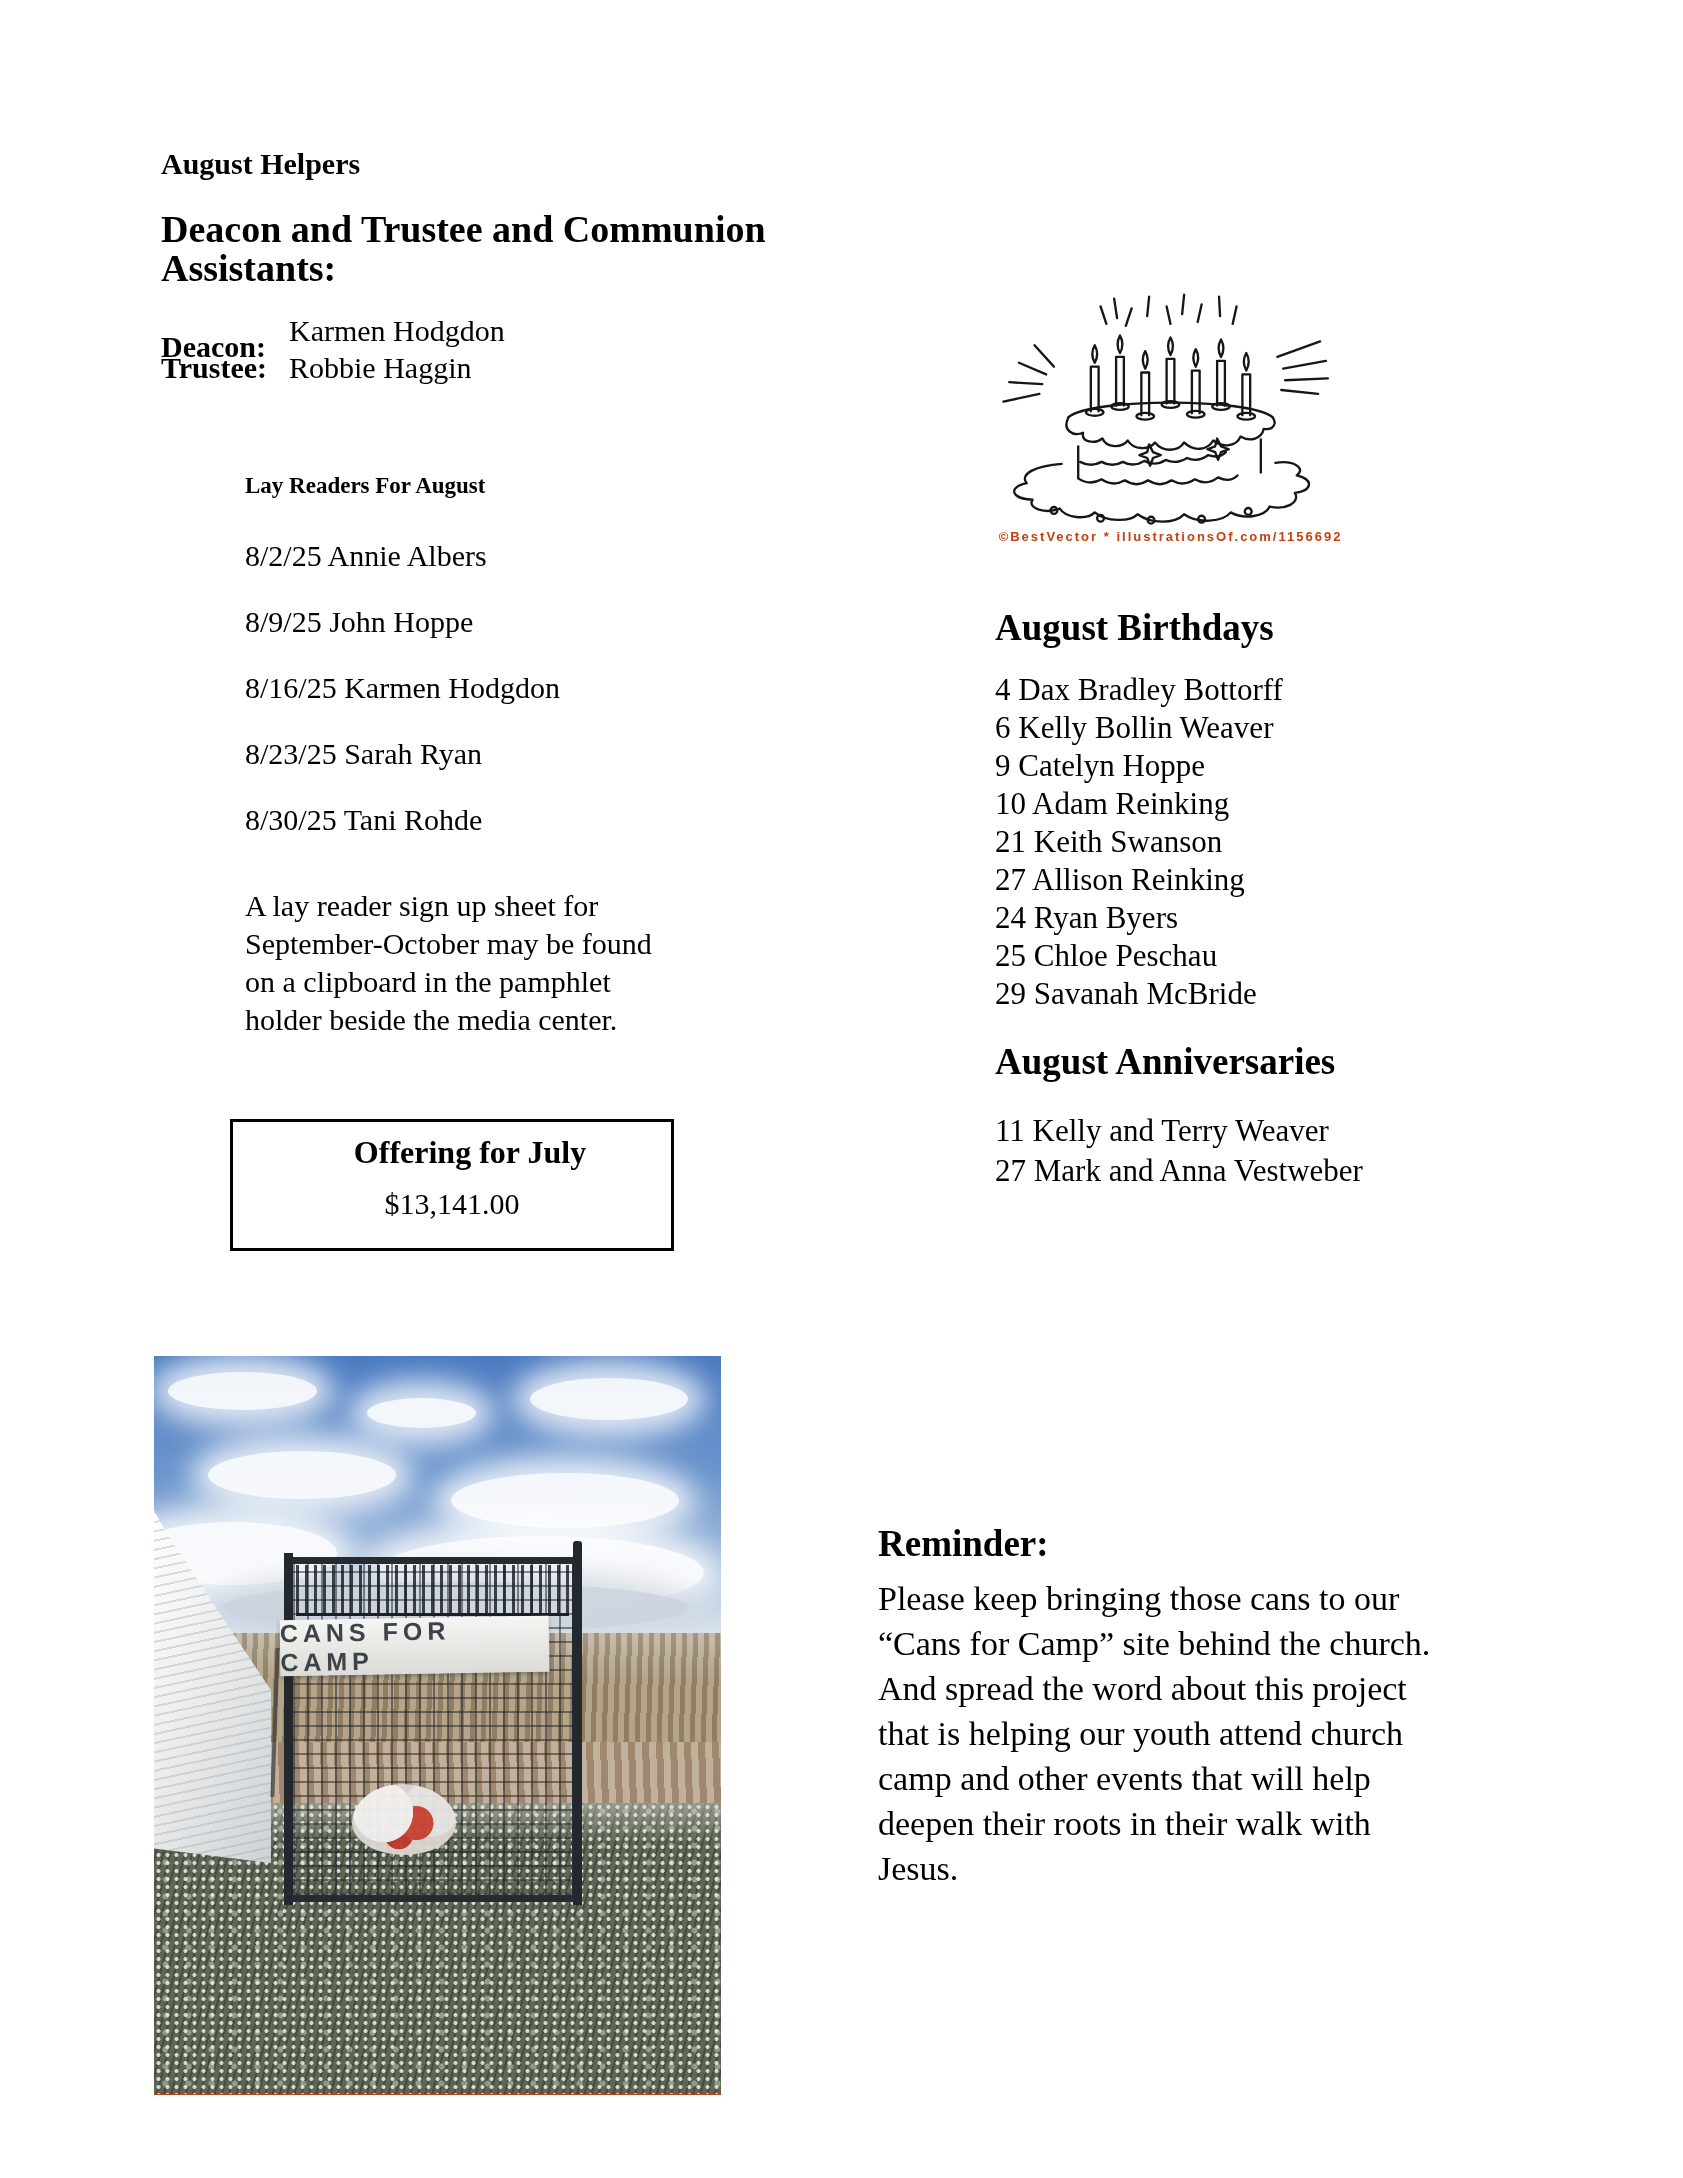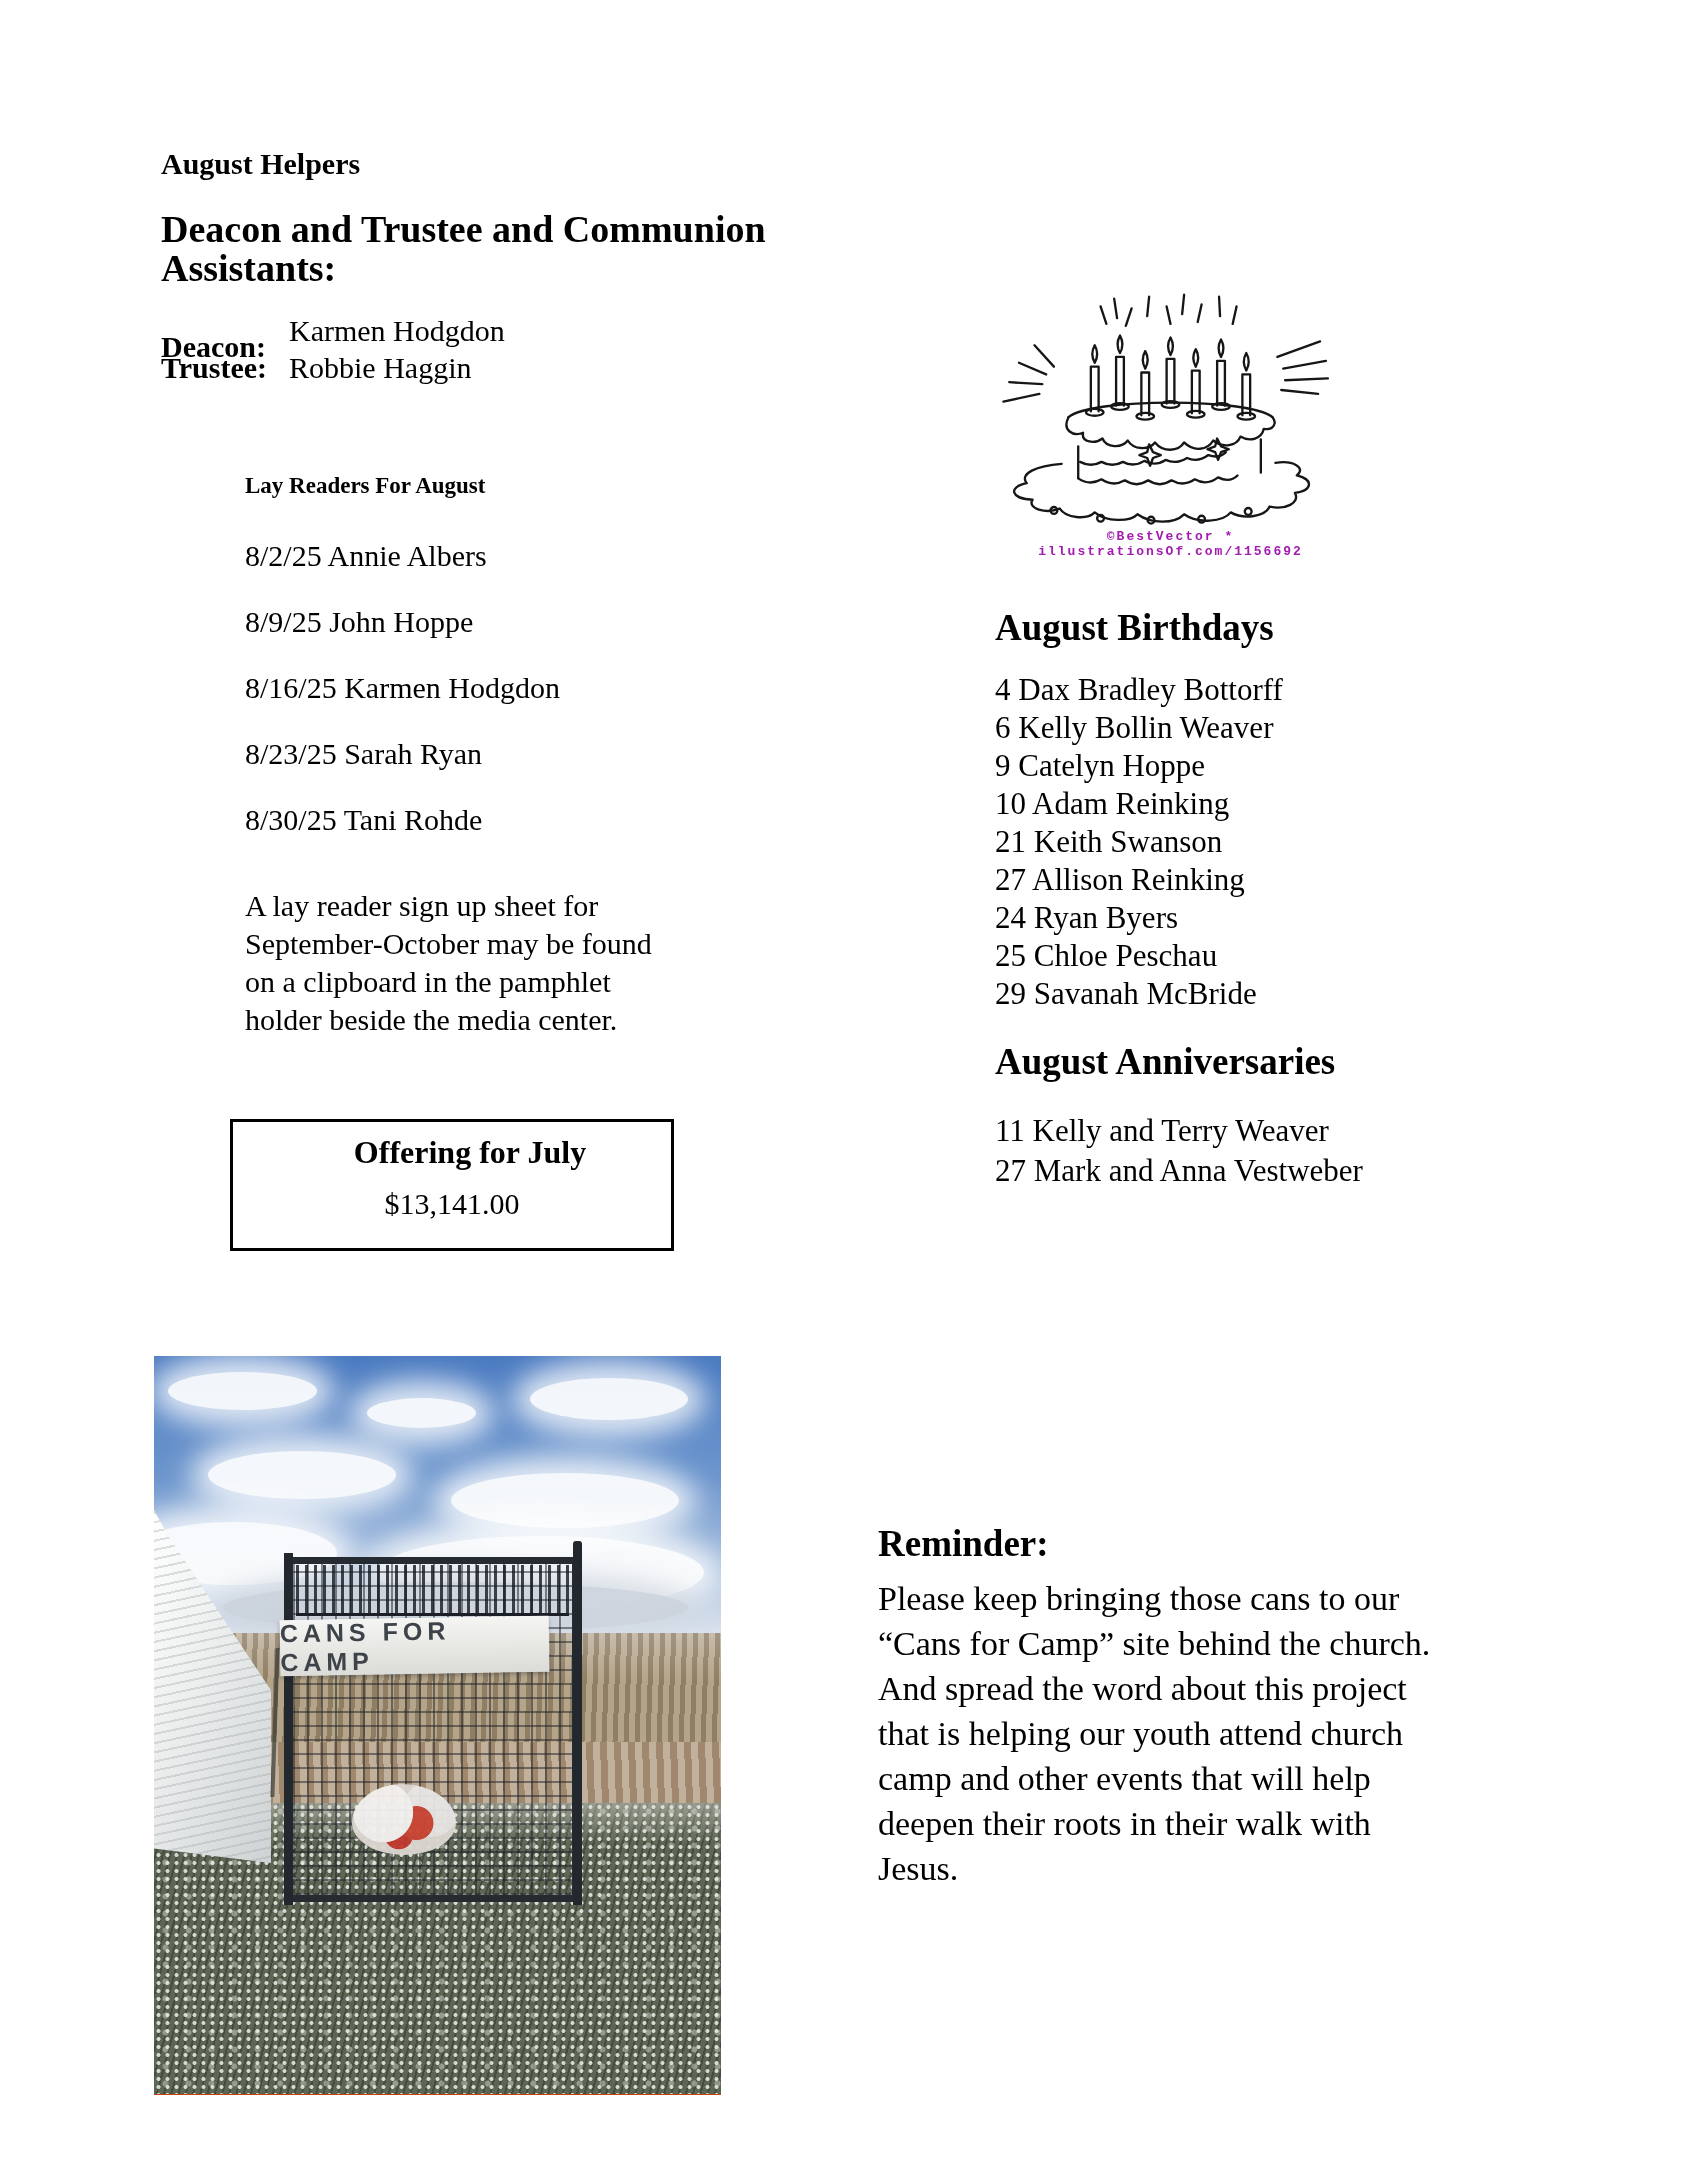--- a/index.html
+++ b/index.html
@@ -27,21 +27,21 @@
   .note span{display:block;}
 
   .offering-box{left:230px;top:1119px;width:444px;height:132px;
                 border:3px solid #000;text-align:center;box-sizing:border-box;}
   .offering-heading{display:block;margin-top:12px;font-size:32px;font-weight:bold;margin-left:36px;}
   .offering-amount{display:block;margin-top:16px;font-size:30px;}
 
   
   .cake{left:985px;top:287px;width:371px;height:238px;}
   .cake-caption{left:985px;top:529px;width:371px;text-align:center;
-                font-family:Liberation Mono, monospace;font-size:13px;color:#a21caf;
+                font-family:Liberation Sans, sans-serif;font-size:13px;color:#c2410c;
                 letter-spacing:2px;font-weight:bold;}
 
   .bd-heading{left:995px;top:606px;font-size:37px;font-weight:bold;}
   .bd-list{left:995px;top:671px;font-size:31px;line-height:38px;}
   .bd-list span{display:block;}
 
   .anniv-heading{left:995px;top:1040px;font-size:37px;font-weight:bold;}
   .anniv-list{left:995px;top:1111px;font-size:31px;line-height:40px;}
   .anniv-list span{display:block;}
 

